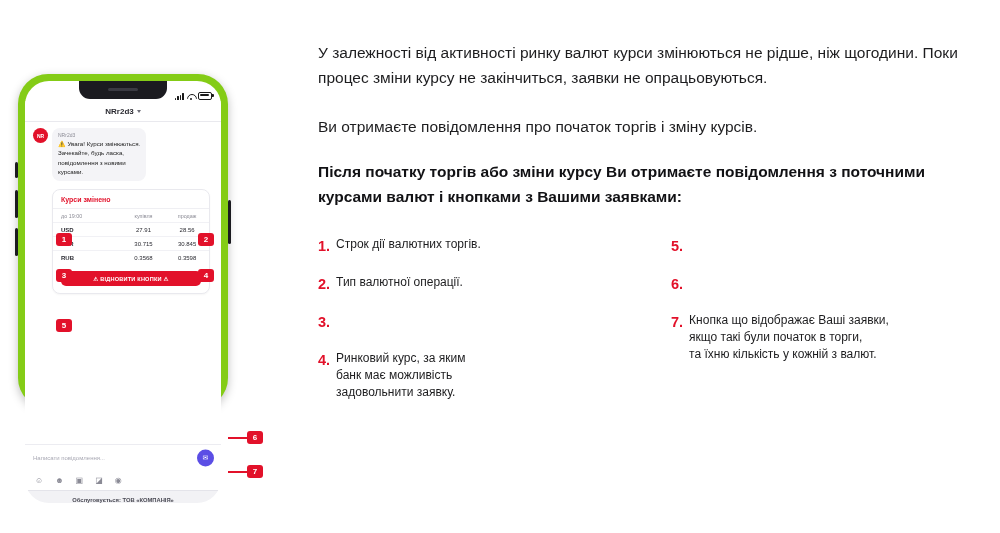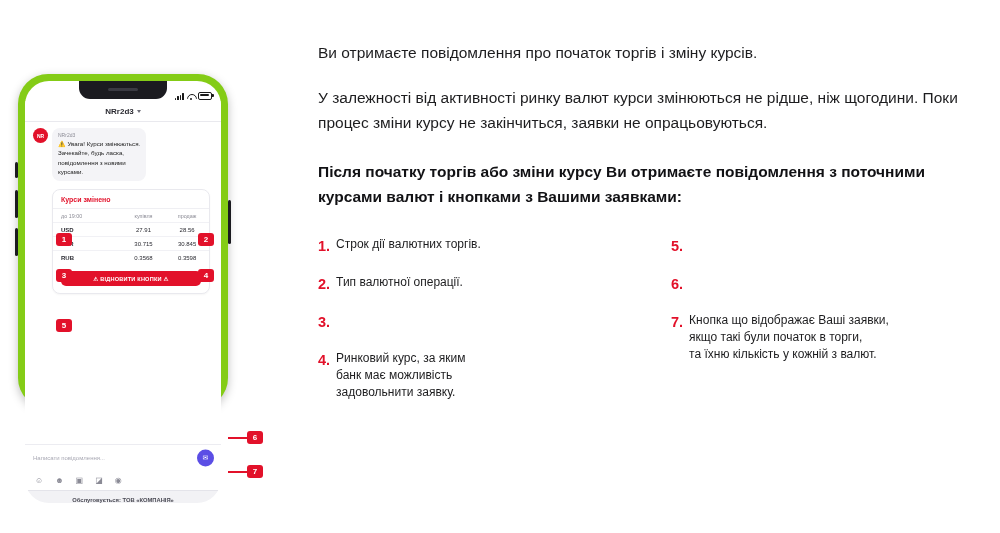--- a/index.html
+++ b/index.html
@@ -459,22 +459,22 @@
   <div class="badge b-3">3</div>
   <div class="badge b-4">4</div>
   <div class="badge b-5">5</div>
   <div class="leader l-6"></div>
   <div class="badge b-6">6</div>
   <div class="leader l-7"></div>
   <div class="badge b-7">7</div>
 </div>
 
 <div class="content">
+  <p class="para p2">У залежності від активності ринку валют курси змінюються не рідше, ніж щогодини. Поки процес зміни курсу не закінчиться, заявки не опрацьовуються.</p>
   <p class="para p1">Ви отримаєте повідомлення про початок торгів і зміну курсів.</p>
-  <p class="para p2">У залежності від активності ринку валют курси змінюються не рідше, ніж щогодини. Поки процес зміни курсу не закінчиться, заявки не опрацьовуються.</p>
   <p class="lead">Після початку торгів або зміни курсу Ви отримаєте повідомлення з поточними курсами валют і кнопками з Вашими заявками:</p>
 
   <div class="legend">
     <div class="legend-col left">
       <div class="legend-item">
         <span class="num">1.</span>
         <span class="txt">Строк дії валютних торгів.</span>
       </div>
       <div class="legend-item">
         <span class="num">2.</span>

